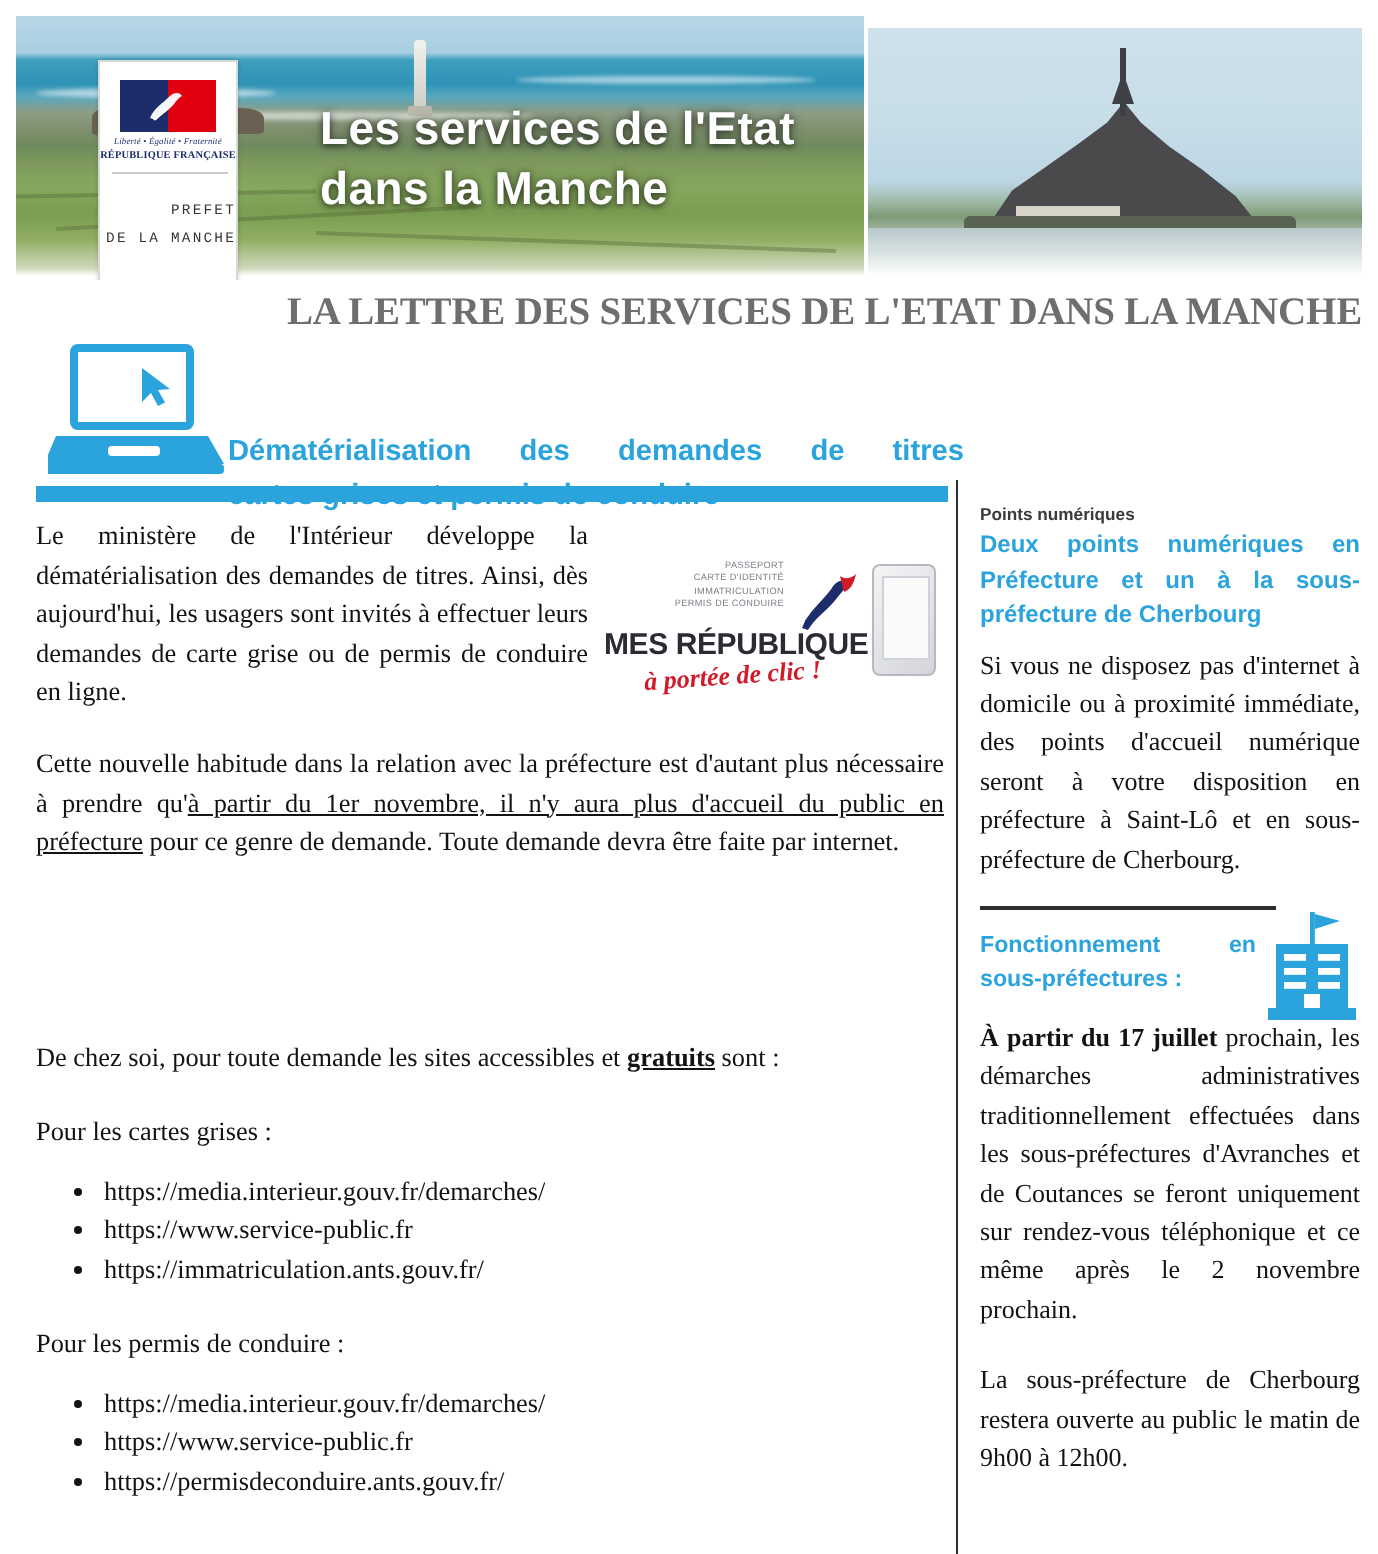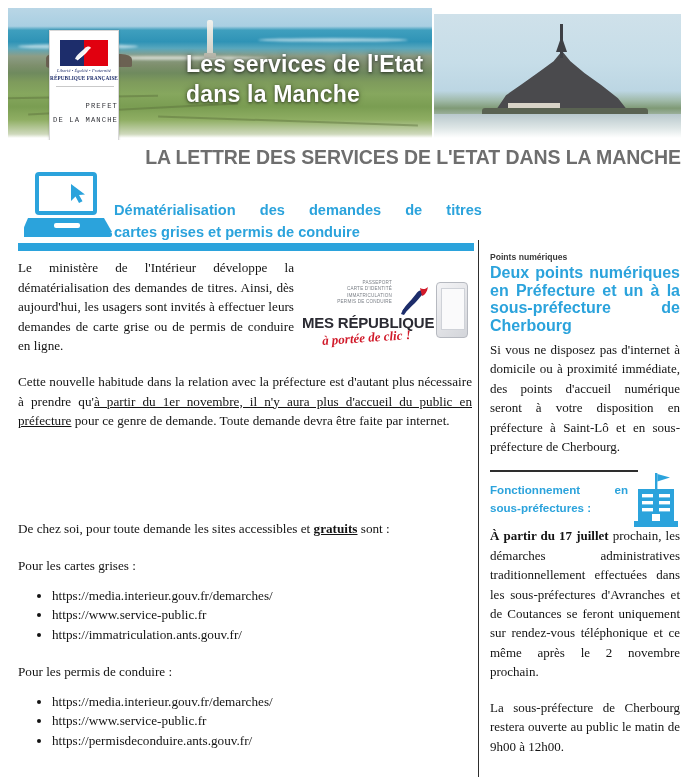--- a/index.html
+++ b/index.html
@@ -149,21 +149,20 @@
   .banner-title {
     position: absolute;
     left: 160px; top: 42px;
     color: #ffffff;
     font-family: "Liberation Sans", sans-serif;
     font-weight: bold;
     font-size: 23px;
     line-height: 28px;
     text-shadow: 0 1px 3px rgba(0,0,0,0.55), 0 0 6px rgba(0,0,0,0.35);
     letter-spacing: 0.2px;
-    margin-left: 26px;
   }
   .banner-title .l2 { display: block; margin-top: 2px; }
 
   
   .logo-block {
     position: absolute;
     left: 49px; top: 22px;
     width: 70px; height: 111px;
     background: #ffffff;
     border: 1px solid #d8d8d8;
@@ -228,21 +227,21 @@
     color: #33343a;
     line-height: 14px;
   }
 
   
   .doc-title {
     position: absolute;
     left: 0; top: 146px;
     width: 681px;
     text-align: right;
-    font-family: Liberation Sans, sans-serif;
+    font-family: Liberation Serif, serif;
     font-weight: bold;
     font-size: 19.5px;
     letter-spacing: -0.1px;
     color: #6e6e6e;
   }
   .doc-number {
     position: absolute;
     left: 0; top: 172px;
     width: 681px;
     text-align: right;
@@ -265,20 +264,21 @@
     font-family: "Liberation Sans", sans-serif;
     font-weight: bold;
     font-size: 14.6px;
     line-height: 22px;
     text-align: justify;
   }
   .section-heading .hl1 {
     display: block;
     text-align: justify;
     text-align-last: justify;
+    margin-top: 16px;
   }
   .section-heading .hl2 { display: block; }
 
   .blue-bar {
     position: absolute;
     left: 18px; top: 243px;
     width: 456px; height: 8px;
     background: #2ba3dc;
   }
 
@@ -394,21 +394,21 @@
   .side-kicker {
     font-family: "Liberation Sans", sans-serif;
     font-weight: bold;
     font-size: 8.6px;
     color: #3a3a3a;
     margin-bottom: 2px;
   }
   .side-heading {
     font-family: "Liberation Sans", sans-serif;
     font-weight: bold;
-    font-size: 16px;
+    font-size: 12px;
     line-height: 17.5px;
     color: #2ba3dc;
     text-align: justify;
     text-align-last: left;
   }
   .side-body {
     margin-top: 6px;
     font-family: "Liberation Serif", serif;
     font-size: 13px;
     line-height: 19.4px;

